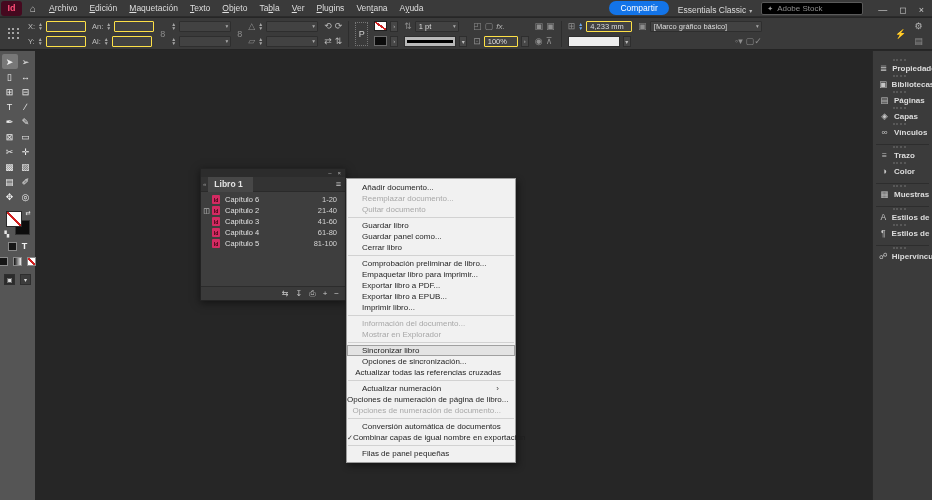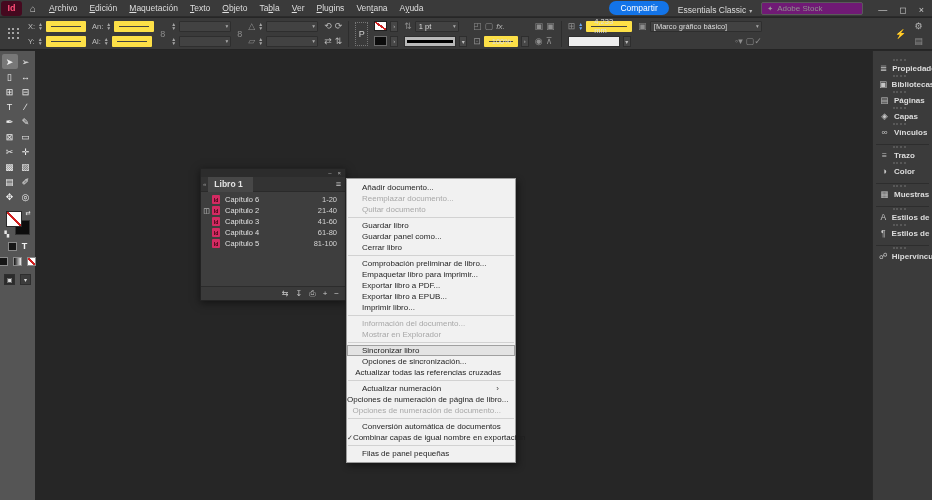--- a/index.html
+++ b/index.html
@@ -10,33 +10,33 @@
   .titlebar{position:absolute;top:0;left:0;right:0;height:17px;background:#3a3a3a;border-bottom:1px solid #2b2b2b;display:flex;align-items:center;z-index:30}
   .app-logo{width:21px;height:15px;margin:1px 2px 1px 1px;background:#45091f;color:#ff4e78;font-size:9px;font-weight:bold;border-radius:3px;display:flex;align-items:center;justify-content:center}
   .home-ico{color:#cfcfcf;font-size:10px;margin:0 7px 0 6px}
   .menubar{display:flex;align-items:center;height:100%}
   .menu-item{color:#dedede;font-size:8.5px;padding:0 6px;line-height:17px}
   .menu-item u{text-decoration:underline}
   .tb-right{margin-left:auto;display:flex;align-items:flex-end;gap:9px;padding-right:8px}
   .share-btn{background:#1374e8;color:#fff;font-size:8.5px;padding:2px 11px;border-radius:8px}
   .workspace{color:#dcdcdc;font-size:8.5px;display:flex;align-items:center;gap:3px}
   .workspace .chev{font-size:6px;color:#bbb}
-  .stock-box{width:102px;height:13px;background:#701a75;border:1px solid #5a5a5a;border-radius:2px;display:flex;align-items:center;gap:4px;padding:0 5px;color:#8f8f8f;font-size:8px}
+  .stock-box{width:102px;height:13px;background:#000000;border:1px solid #5a5a5a;border-radius:2px;display:flex;align-items:center;gap:4px;padding:0 5px;color:#8f8f8f;font-size:8px}
   .stock-box .s-ico{color:#9a9a9a;font-size:7px}
   .winctl{display:flex;align-items:center;gap:12px;color:#cfcfcf;font-size:9px;margin-left:6px}
   .winctl span{line-height:10px}
 
   
   .controlbar{position:absolute;top:18px;left:0;right:0;height:32px;background:#3a3a3a;border-bottom:1px solid #242424;display:flex;align-items:center;gap:6px;padding:0 7px;color:#c8c8c8;font-size:8px;z-index:25}
   .cbg{display:flex;flex-direction:column;gap:3px}
   .cbr{display:flex;align-items:center;gap:3px;height:12px}
   .cb-lbl{color:#bdbdbd;font-size:7.5px}
   .stepper{display:flex;flex-direction:column;justify-content:center;font-size:5px;line-height:4px;color:#a8a8a8}
   .stepper.blue{color:#6fa9ef}
-  .fld{width:40px;height:11px;background:#424242;border:5px solid #fde047;border-radius:1px;color:#ddd;font-size:7.5px;display:flex;align-items:center;padding:0 3px}
+  .fld{width:40px;height:11px;background:#424242;border:1px solid #fde047;border-radius:1px;color:#ddd;font-size:7.5px;display:flex;align-items:center;padding:0 3px}
   .fld.sm{width:34px}
   .dd{height:11px;background:#424242;border:1px solid #2e2e2e;border-radius:1px;display:flex;align-items:center;justify-content:space-between;padding:0 2px 0 3px;color:#ddd;font-size:7.5px}
   .dd .chev{font-size:5.5px;color:#aaa}
   .vsep{width:1px;height:26px;background:#2d2d2d}
   .refgrid{display:grid;grid-template-columns:repeat(3,1fr);grid-template-rows:repeat(3,1fr);width:13px;height:13px;margin-right:2px}
   .refgrid i{width:2px;height:2px;background:#cacaca;border-radius:50%;margin:auto}
   .cb-ico{color:#b9b9b9;font-size:9px;line-height:10px}
   .cb-ico.dim{color:#8e8e8e}
   .proxyP{width:13px;height:24px;border:1px dotted #777;color:#cfcfcf;display:flex;align-items:center;justify-content:center;font-size:9px}
   .sw{width:13px;height:10px;position:relative;border:1px solid #1f1f1f}

